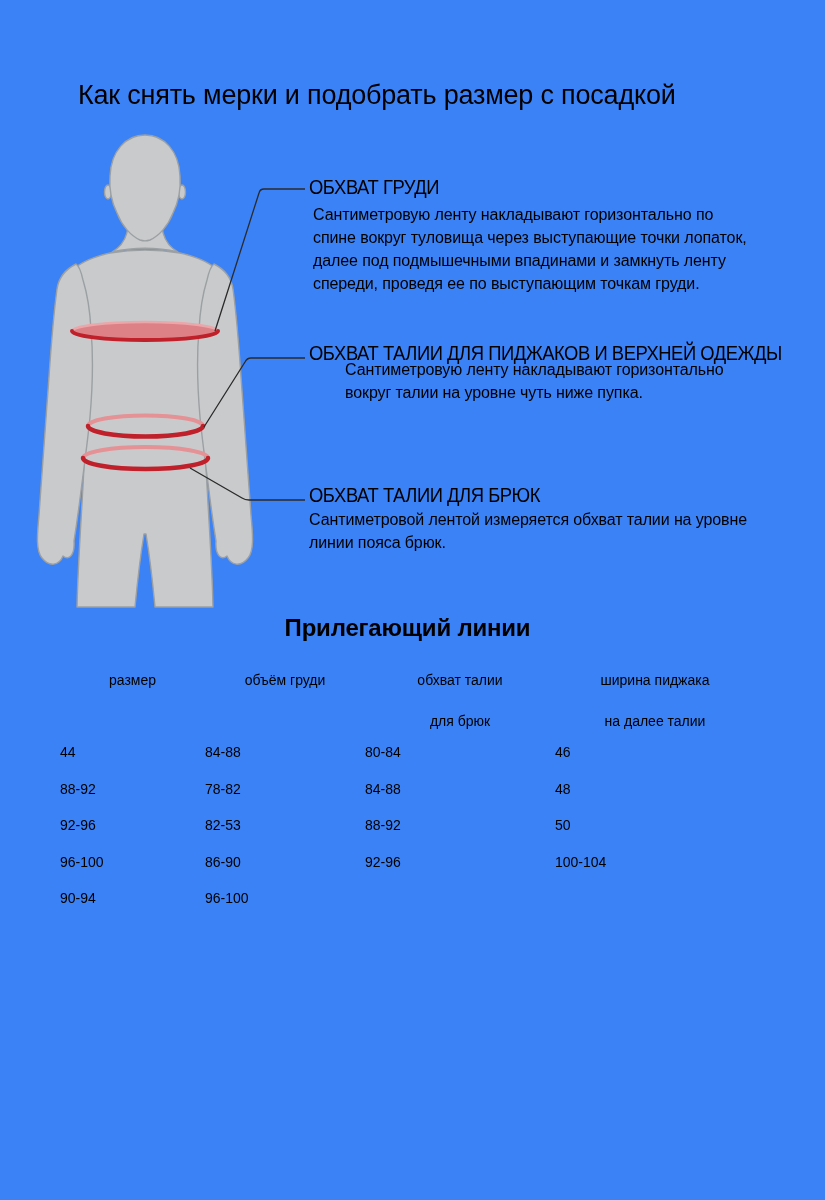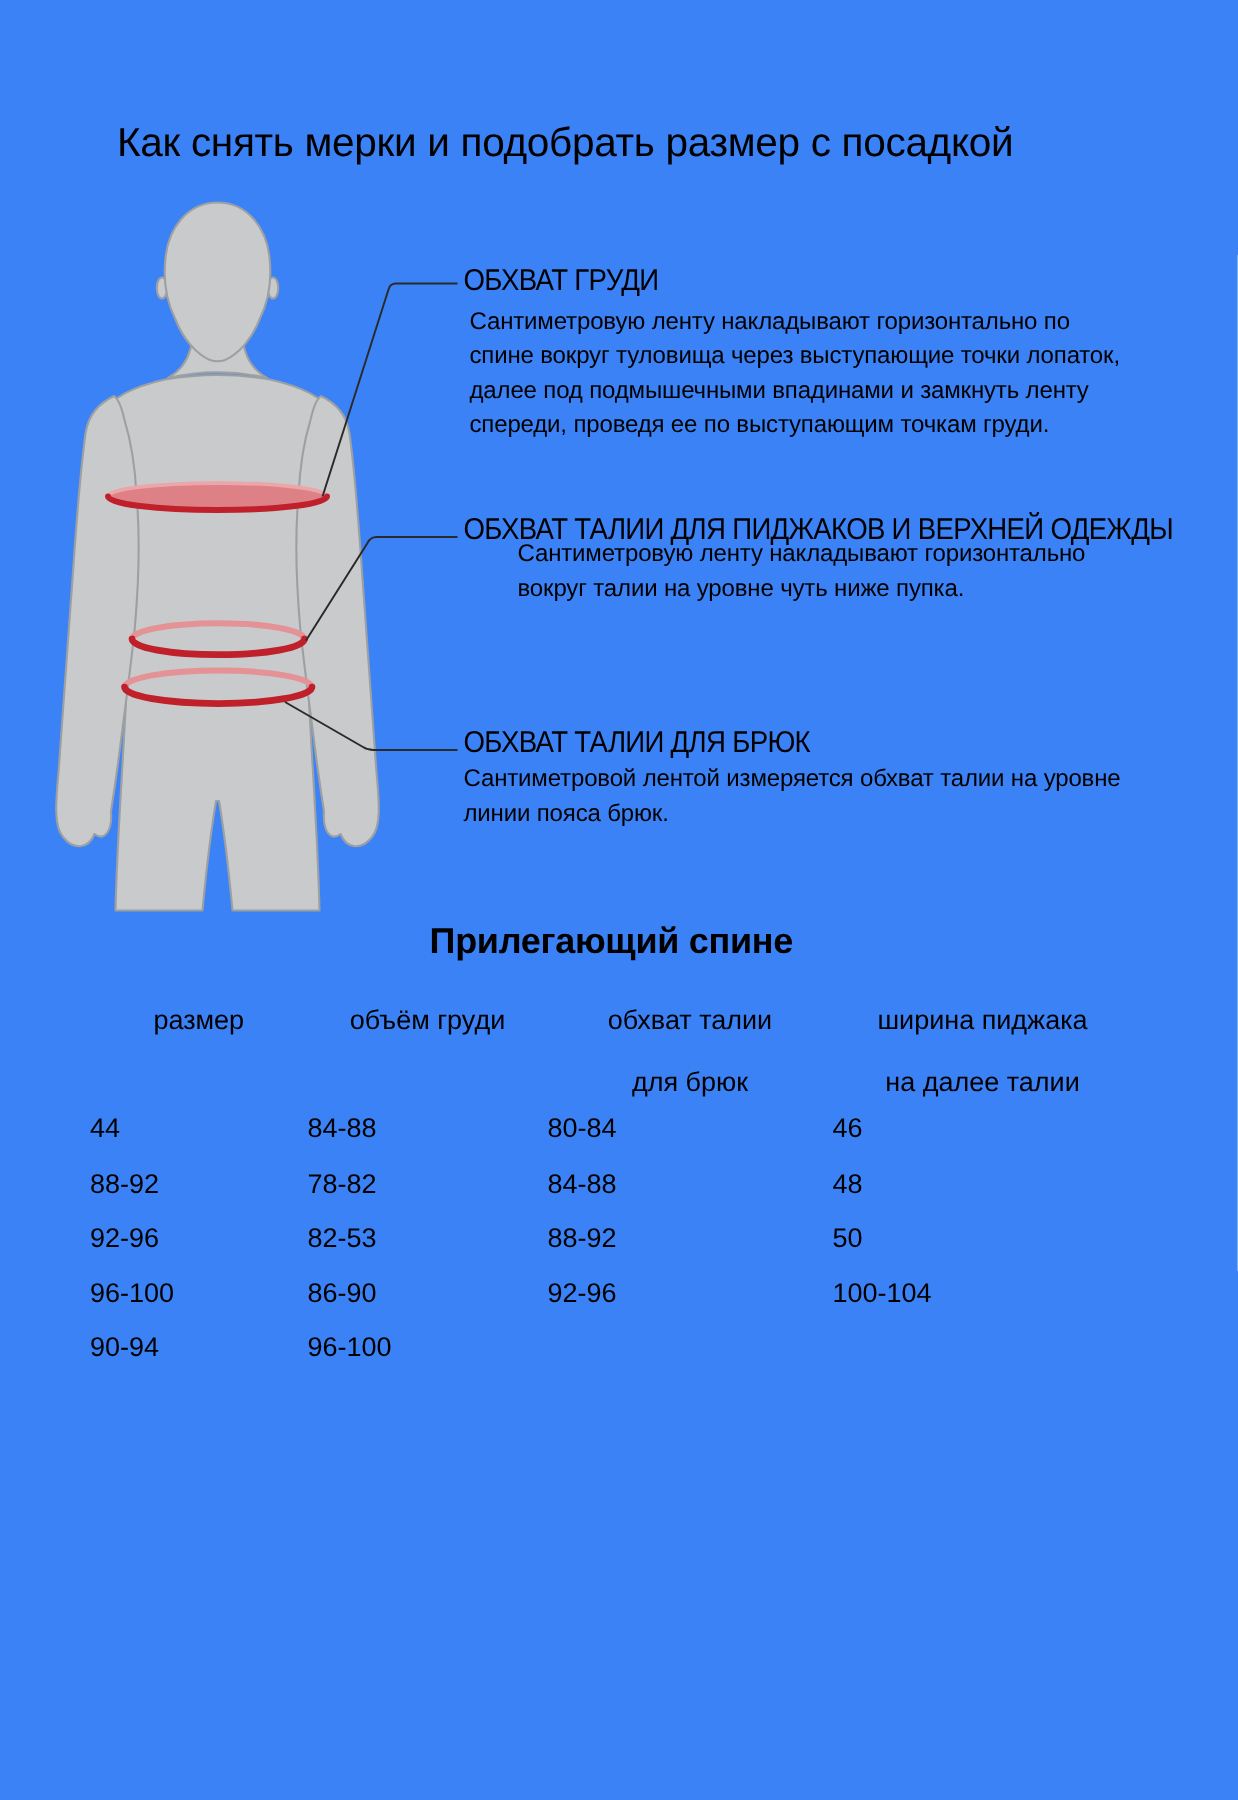--- a/index.html
+++ b/index.html
@@ -57,21 +57,21 @@
     font-weight: 700;
     letter-spacing: -0.2px;
   }
   .size-table {
     position: absolute;
     left: 60px;
     top: 660px;
     width: 695px;
     display: grid;
     grid-template-columns: 145px 160px 190px 200px;
-    font-size: 18px;
+    font-size: 14px;
   }
   .tc-h {
     white-space: pre-line;
     text-align: center;
     line-height: 41px;
     height: 74px;
   }
   .tc {
     text-align: left;
     line-height: 36.5px;
@@ -187,21 +187,21 @@
 спереди, проведя ее по выступающим точкам груди.</div>
 
   <div class="m-heading" style="left:309px; top:343px;">ОБХВАТ ТАЛИИ ДЛЯ ПИДЖАКОВ И ВЕРХНЕЙ ОДЕЖДЫ</div>
   <div class="m-body" style="left:311px; top:358px;margin-left:34px;">Сантиметровую ленту накладывают горизонтально
 вокруг талии на уровне чуть ниже пупка.</div>
 
   <div class="m-heading" style="left:309px; top:485px;">ОБХВАТ ТАЛИИ ДЛЯ БРЮК</div>
   <div class="m-body" style="left:309px; top:508px;">Сантиметровой лентой измеряется обхват талии на уровне
 линии пояса брюк.</div>
 
-  <div class="table-title">Прилегающий спине</div>
+  <div class="table-title">Прилегающий линии</div>
 
   <div class="size-table">
     <div class="tc-h">размер</div>
     <div class="tc-h">объём груди</div>
     <div class="tc-h">обхват талии
 для брюк</div>
     <div class="tc-h">ширина пиджака
 на далее талии</div>
 
     <div class="tc">44</div>

